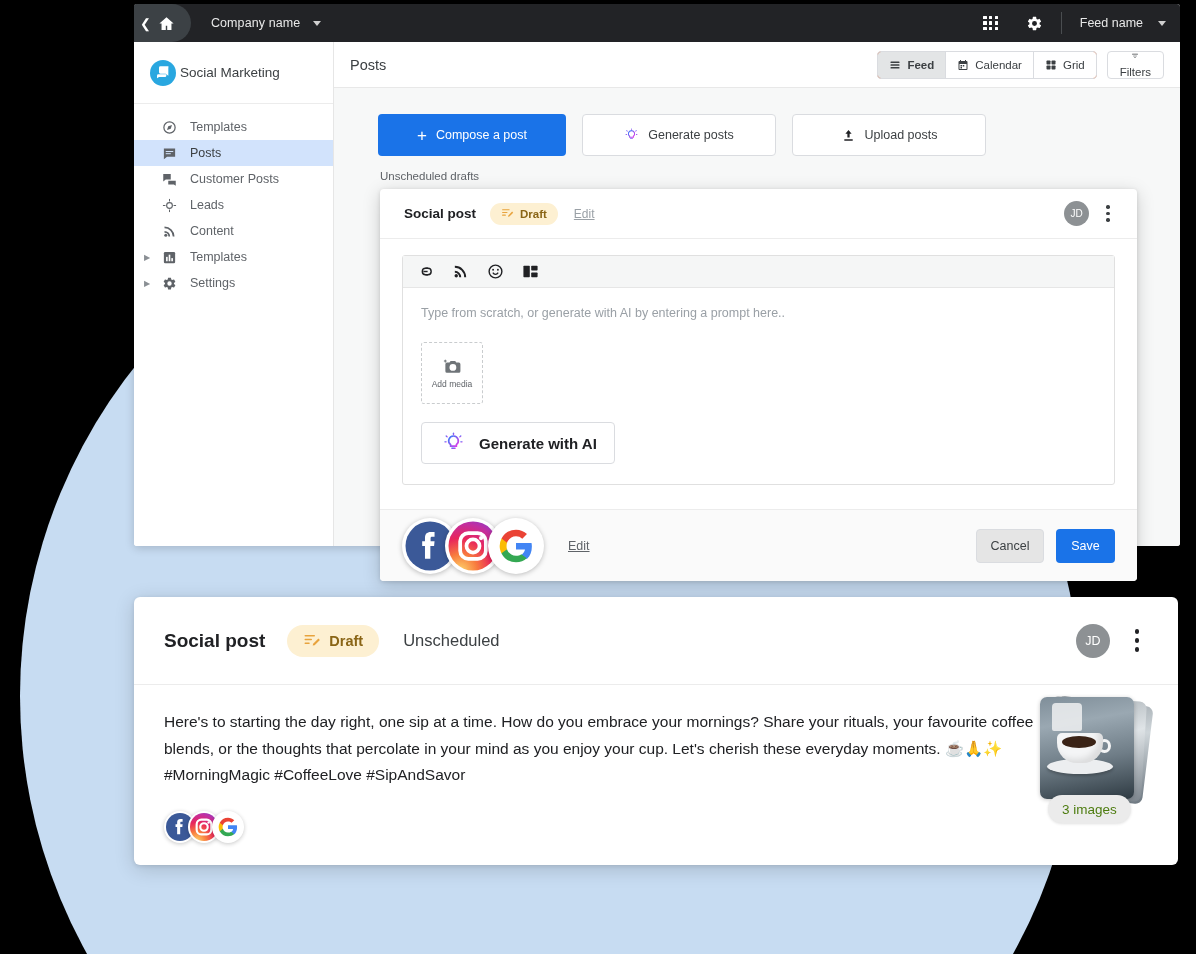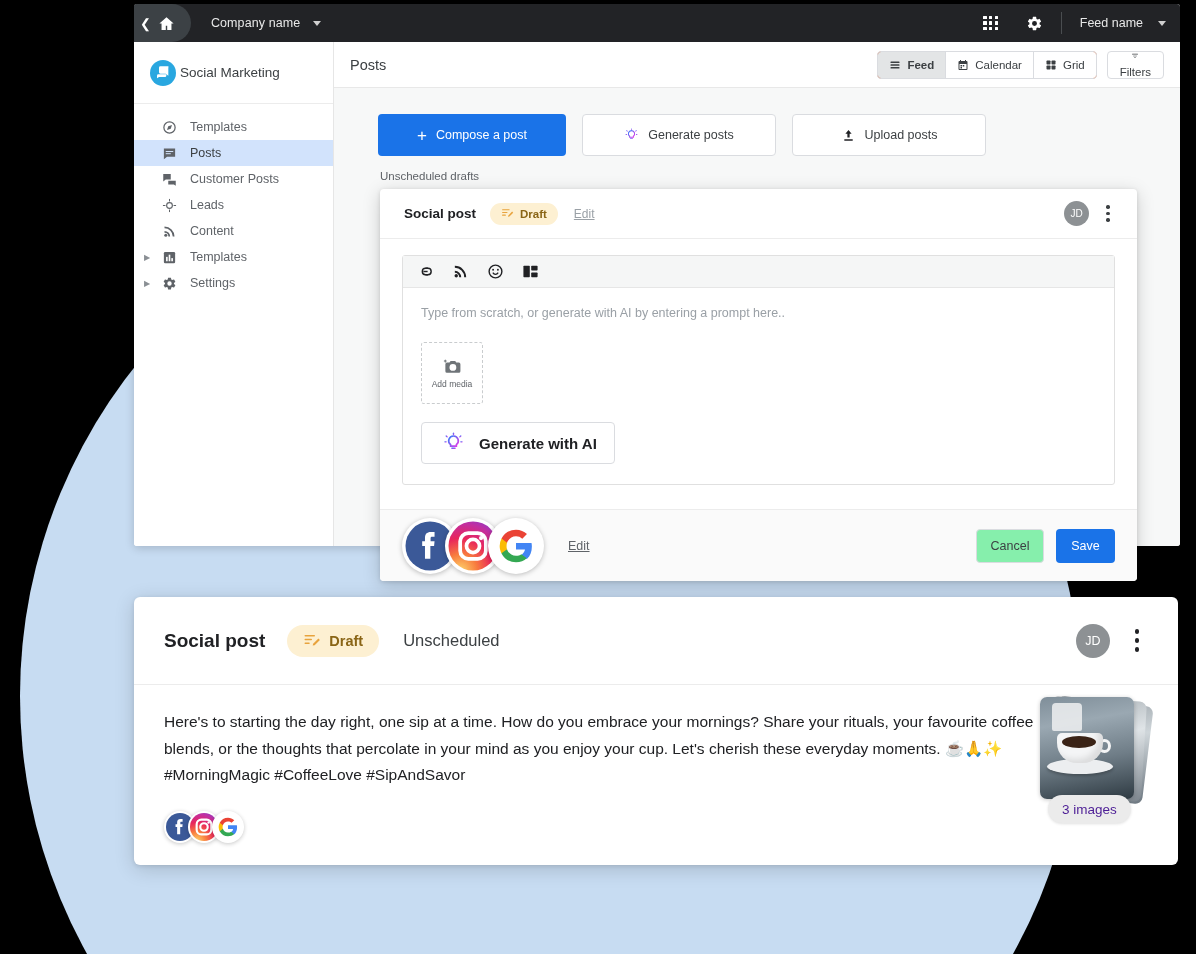--- a/index.html
+++ b/index.html
@@ -193,21 +193,21 @@
     display:flex; align-items:center; padding: 0 22px 0 22px;
   }
   .social-stack { display:flex; align-items:center; position:relative; }
   .social-stack .s { border-radius:50%; background:#fff; display:flex; align-items:center; justify-content:center; }
   .ec-foot .social-stack .s { width:56px; height:56px; box-shadow:0 1px 5px rgba(0,0,0,.25); }
   .ec-foot .social-stack .s + .s { margin-left:-13px; }
   .ec-foot .social-stack svg { width:56px; height:56px; }
   .foot-edit { margin-left:24px; font-size:12.5px; color:#5f6368; text-decoration:underline; cursor:pointer; }
   .foot-right { margin-left:auto; display:flex; align-items:center; gap:12px; }
   .btn-cancel {
-    width:68px; height:34px; border:1px solid #dadce0; border-radius:4px; background:#86efac;
+    width:68px; height:34px; border:1px solid #dadce0; border-radius:4px; background:#e5e5e5;
     font-size:12.5px; color:#3c4043; display:flex; align-items:center; justify-content:center; cursor:pointer;
   }
   .btn-save {
     width:59px; height:34px; border-radius:4px; background:#1a73e8; color:#fff;
     font-size:12.5px; display:flex; align-items:center; justify-content:center; cursor:pointer;
   }
 
   
   .post-card {
     position:absolute; left:134px; top:597px;
@@ -278,21 +278,21 @@
     background:#eceef0; border-radius:50%;
     box-shadow: 0 2px 3px rgba(0,0,0,.25);
   }
   .tm-bag {
     position:absolute; left:12px; top:6px; width:30px; height:28px;
     background:rgba(238,240,241,.85); border-radius:4px 4px 2px 2px;
   }
   .thumb-badge {
     position:absolute; left:8px; bottom:-16px;
     padding:0 14px; height:28px; border-radius:14px;
-    background:#ebebeb; color:#4c1d95; font-size:13.5px;
+    background:#ebebeb; color:#4d7c0f; font-size:13.5px;
     display:flex; align-items:center; justify-content:center;
     box-shadow:0 1px 3px rgba(0,0,0,.12);
   }
 </style>
 </head>
 <body>
 
 <div id="stage">
 
   <div class="bg-circle"></div>

